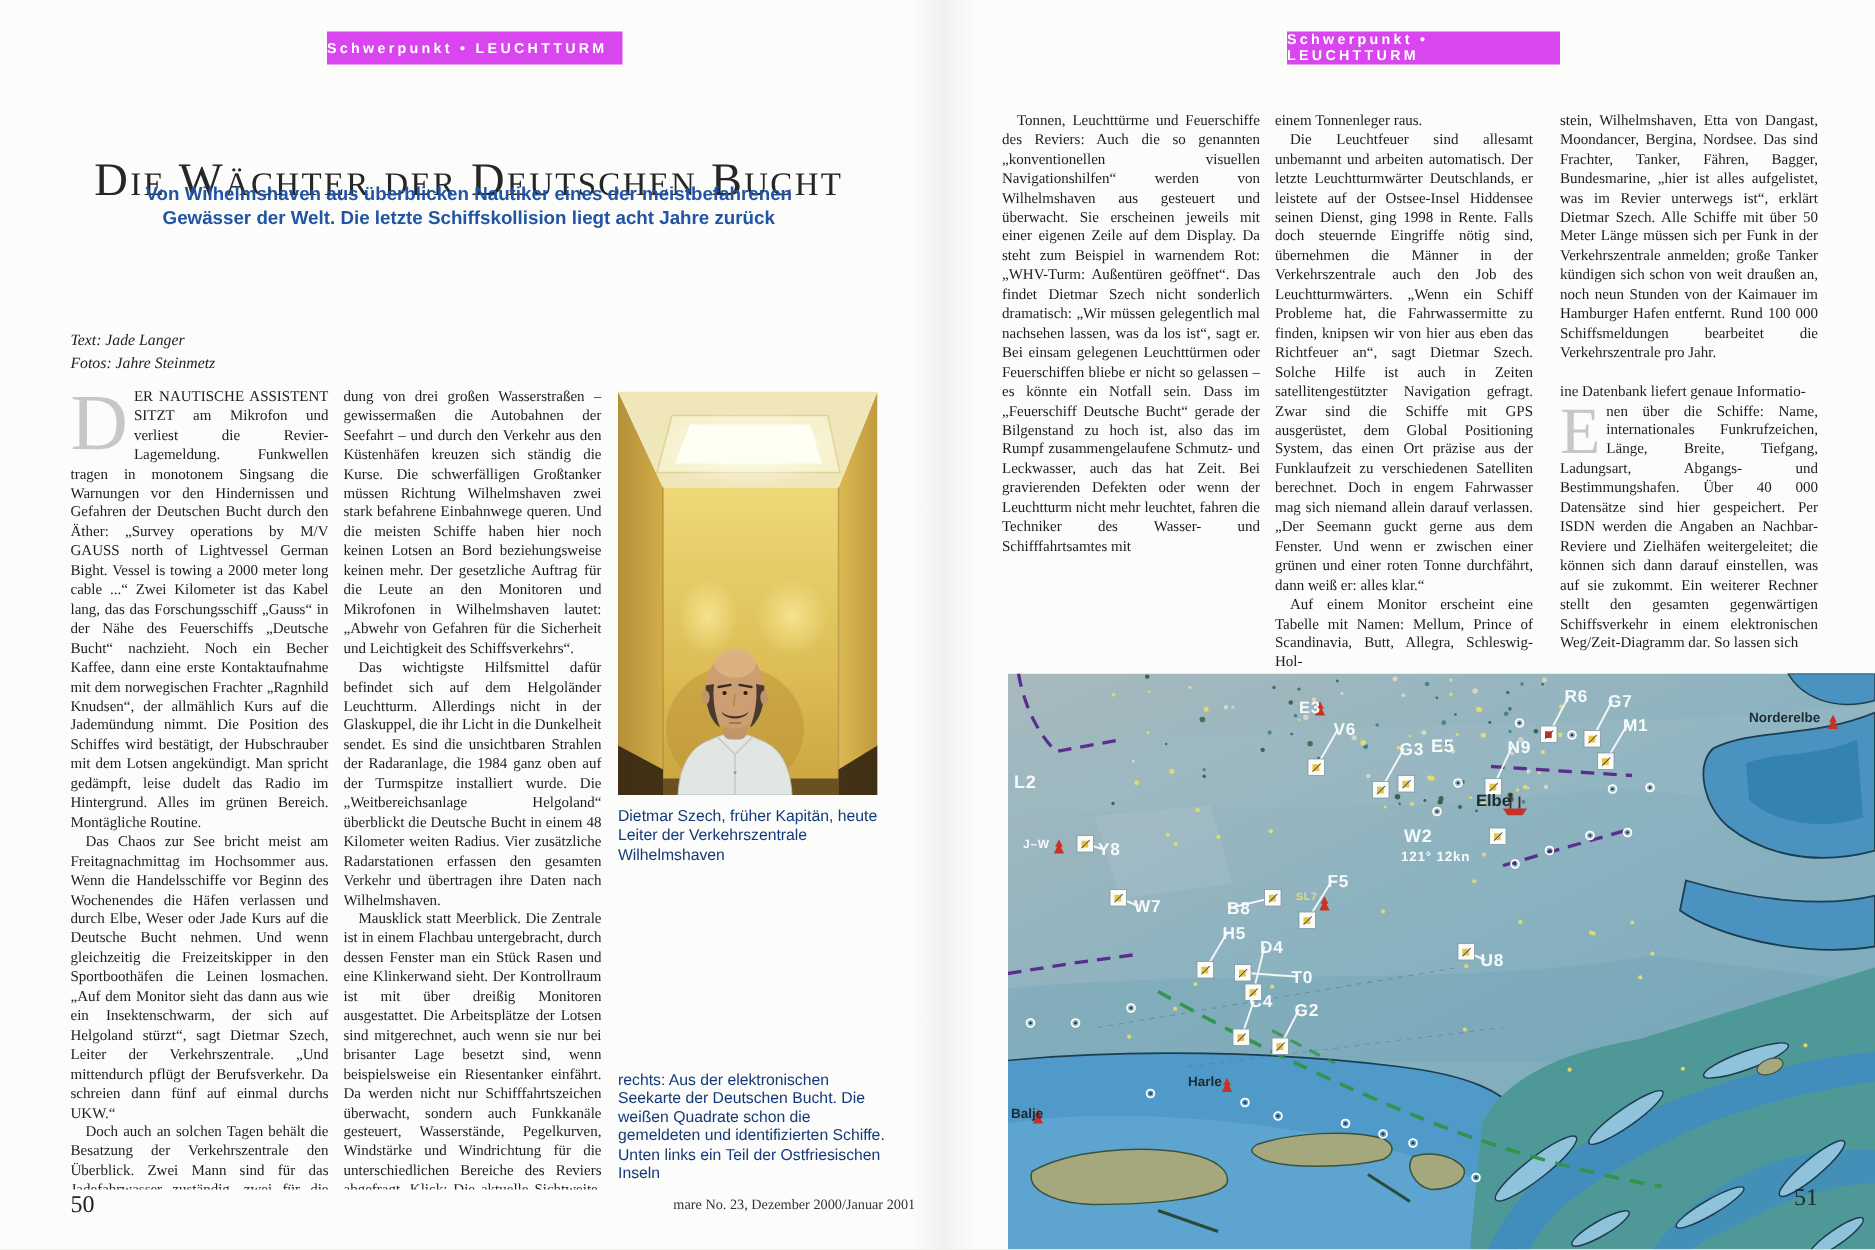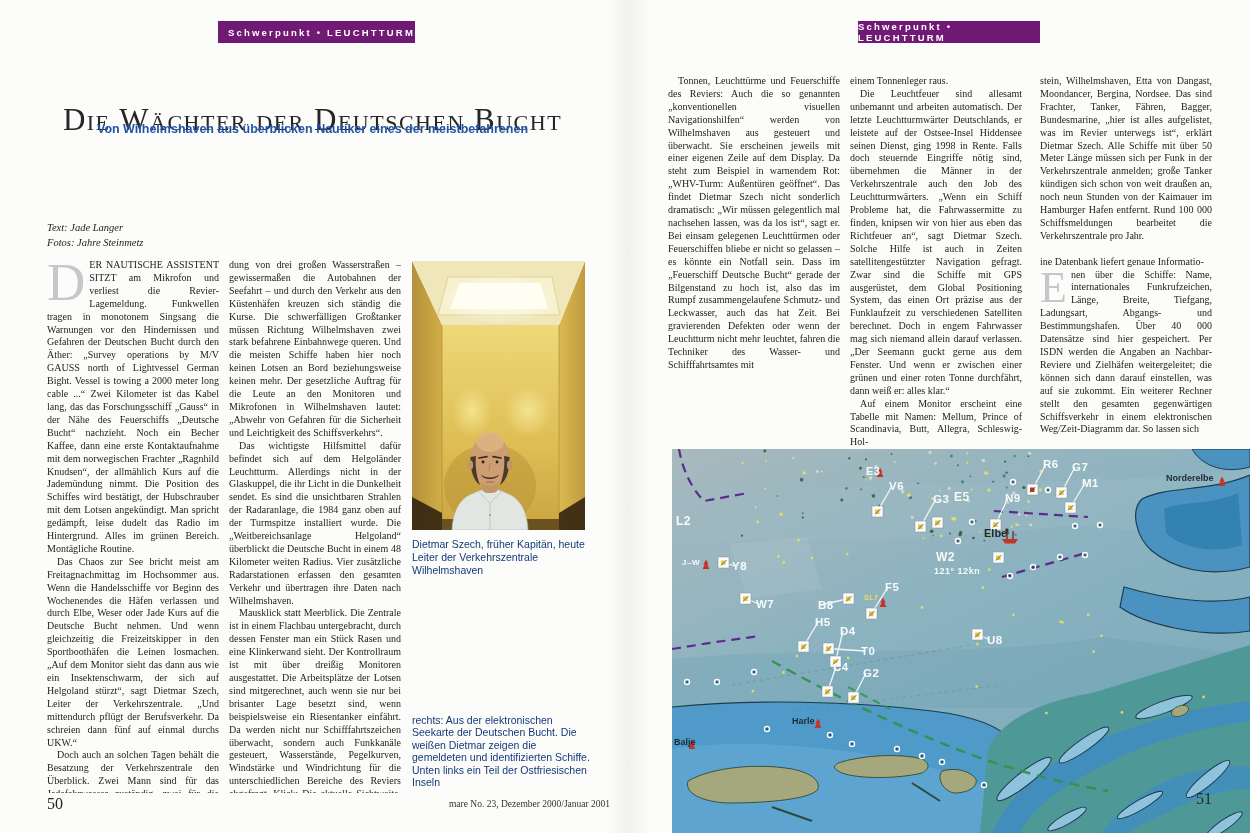--- a/index.html
+++ b/index.html
@@ -1,21 +1,21 @@
 <!DOCTYPE html>
 <html><head>
 <meta charset="utf-8">
 <style>
   html,body{margin:0;padding:0;background:#e8e8e4;}
   .spread{position:relative;width:1250px;height:833px;background:#fcfcfa;overflow:hidden;
           font-family:"Liberation Serif",serif;color:#1c1c1c;}
   .abs{position:absolute;}
-  .tagbar{background:#701a75;color:#fff;font-family:"Liberation Sans",sans-serif;
+  .tagbar{background:#d946ef;color:#fff;font-family:"Liberation Sans",sans-serif;
           font-weight:bold;font-size:9.5px;letter-spacing:2.2px;display:flex;
-          align-items:center;justify-content:flex-end;}
+          align-items:center;justify-content:flex-start;}
   .title{font-variant:small-caps;font-size:31px;letter-spacing:1.5px;color:#262626;
          text-align:center;font-family:"Liberation Serif",serif;}
   .subtitle{font-family:"Liberation Sans",sans-serif;font-weight:bold;font-size:12.5px;
             line-height:16px;color:#2154a3;text-align:center;}
   .byline{font-style:italic;font-size:10.5px;line-height:14.5px;color:#222;}
   .bodycol{width:172px;text-align:justify;font-size:10px;line-height:12.9px;overflow:hidden;}
   .para{margin:0;}
   .ind{text-indent:10px;}
   .dropcap{float:left;font-size:53px;line-height:43px;color:#c7c7c7;margin:2px 4px 0 0;
            font-family:"Liberation Serif",serif;}
@@ -34,20 +34,21 @@
 <div class="spread">
 
   <div class="abs tagbar" style="left:218px;top:21px;width:197px;height:22px;">
     <span>Schwerpunkt • LEUCHTTURM</span>
   </div>
 
   <div class="abs title" style="left:0;top:78px;width:625px;margin-top:24px;">Die Wächter der Deutschen Bucht</div>
 
   <div class="abs subtitle" style="left:30px;top:121px;width:565px;">
     <div>Von Wilhelmshaven aus überblicken Nautiker eines der meistbefahrenen</div>
+    <div>Gewässer der Welt. Die letzte Schiffskollision liegt acht Jahre zurück</div>
   </div>
 
   <div class="abs byline" style="left:47px;top:221px;">
     <div>Text: Jade Langer</div>
     <div>Fotos: Jahre Steinmetz</div>
   </div>
 
   <div class="abs bodycol" style="left:47px;top:259px;height:534px;">
     <p class="para"><span class="dropcap">D</span><span>ER NAUTISCHE ASSISTENT SITZT am Mikrofon und verliest die Revier-Lagemeldung. Funkwellen tragen in monotonem Singsang die Warnungen vor den Hindernissen und Gefahren der Deutschen Bucht durch den Äther: „Survey operations by M/V GAUSS north of Lightvessel German Bight. Vessel is towing a 2000 meter long cable ...“ Zwei Kilometer ist das Kabel lang, das das Forschungsschiff „Gauss“ in der Nähe des Feuerschiffs „Deutsche Bucht“ nachzieht. Noch ein Becher Kaffee, dann eine erste Kontaktaufnahme mit dem norwegischen Frachter „Ragnhild Knudsen“, der allmählich Kurs auf die Jademündung nimmt. Die Position des Schiffes wird bestätigt, der Hubschrauber mit dem Lotsen angekündigt. Man spricht gedämpft, leise dudelt das Radio im Hintergrund. Alles im grünen Bereich. Montägliche Routine.</span></p>
     <p class="para ind">Das Chaos zur See bricht meist am Freitagnachmittag im Hochsommer aus. Wenn die Handelsschiffe vor Beginn des Wochenendes die Häfen verlassen und durch Elbe, Weser oder Jade Kurs auf die Deutsche Bucht nehmen. Und wenn gleichzeitig die Freizeitskipper in den Sportboothäfen die Leinen losmachen. „Auf dem Monitor sieht das dann aus wie ein Insektenschwarm, der sich auf Helgoland stürzt“, sagt Dietmar Szech, Leiter der Verkehrszentrale. „Und mittendurch pflügt der Berufsverkehr. Da schreien dann fünf auf einmal durchs UKW.“</p>
@@ -118,21 +119,21 @@
         <circle cx="85" cy="201" r="1.4" fill="#241c16"></circle>
         <path d="M78,202 L77,210" stroke="#b5814f" stroke-width="1"></path>
         <path d="M69,213.5 C73,217.5 83,217.5 87,213.5 C85,219.5 71,219.5 69,213.5 Z" fill="#473527"></path>
         <path d="M74,221 L82,221" stroke="#96643c" stroke-width=".9"></path>
       </g>
     </svg>
   </div>
 
   <div class="abs caption" style="left:412px;top:538px;width:176px;">Dietmar Szech, früher Kapitän, heute Leiter der Verkehrszentrale Wilhelmshaven</div>
 
-  <div class="abs caption" style="left:412px;top:714px;width:180px;font-size:10.5px;line-height:12.4px;">rechts: Aus der elektronischen Seekarte der Deutschen Bucht. Die weißen Dietmar zeigen die gemeldeten und identifizierten Schiffe. Unten links ein Teil der Ostfriesischen Inseln</div>
+  <div class="abs caption" style="left:412px;top:714px;width:180px;font-size:10.5px;line-height:12.4px;">rechts: Aus der elektronischen Seekarte der Deutschen Bucht. Die weißen Quadrate schon die gemeldeten und identifizierten Schiffe. Unten links ein Teil der Ostfriesischen Inseln</div>
 
   <div class="abs pagenum" style="left:47px;top:795px;">50</div>
 
   <div class="abs footer" style="left:412px;top:799px;width:235px;">mare No. 23, Dezember 2000/Januar 2001</div>
 
   <div class="abs gutter" style="left:606px;top:0;width:46px;height:833px;"></div>
 
   <div class="abs tagbar" style="left:858px;top:21px;width:182px;height:22px;">
     <span>Schwerpunkt • LEUCHTTURM</span>
   </div>

